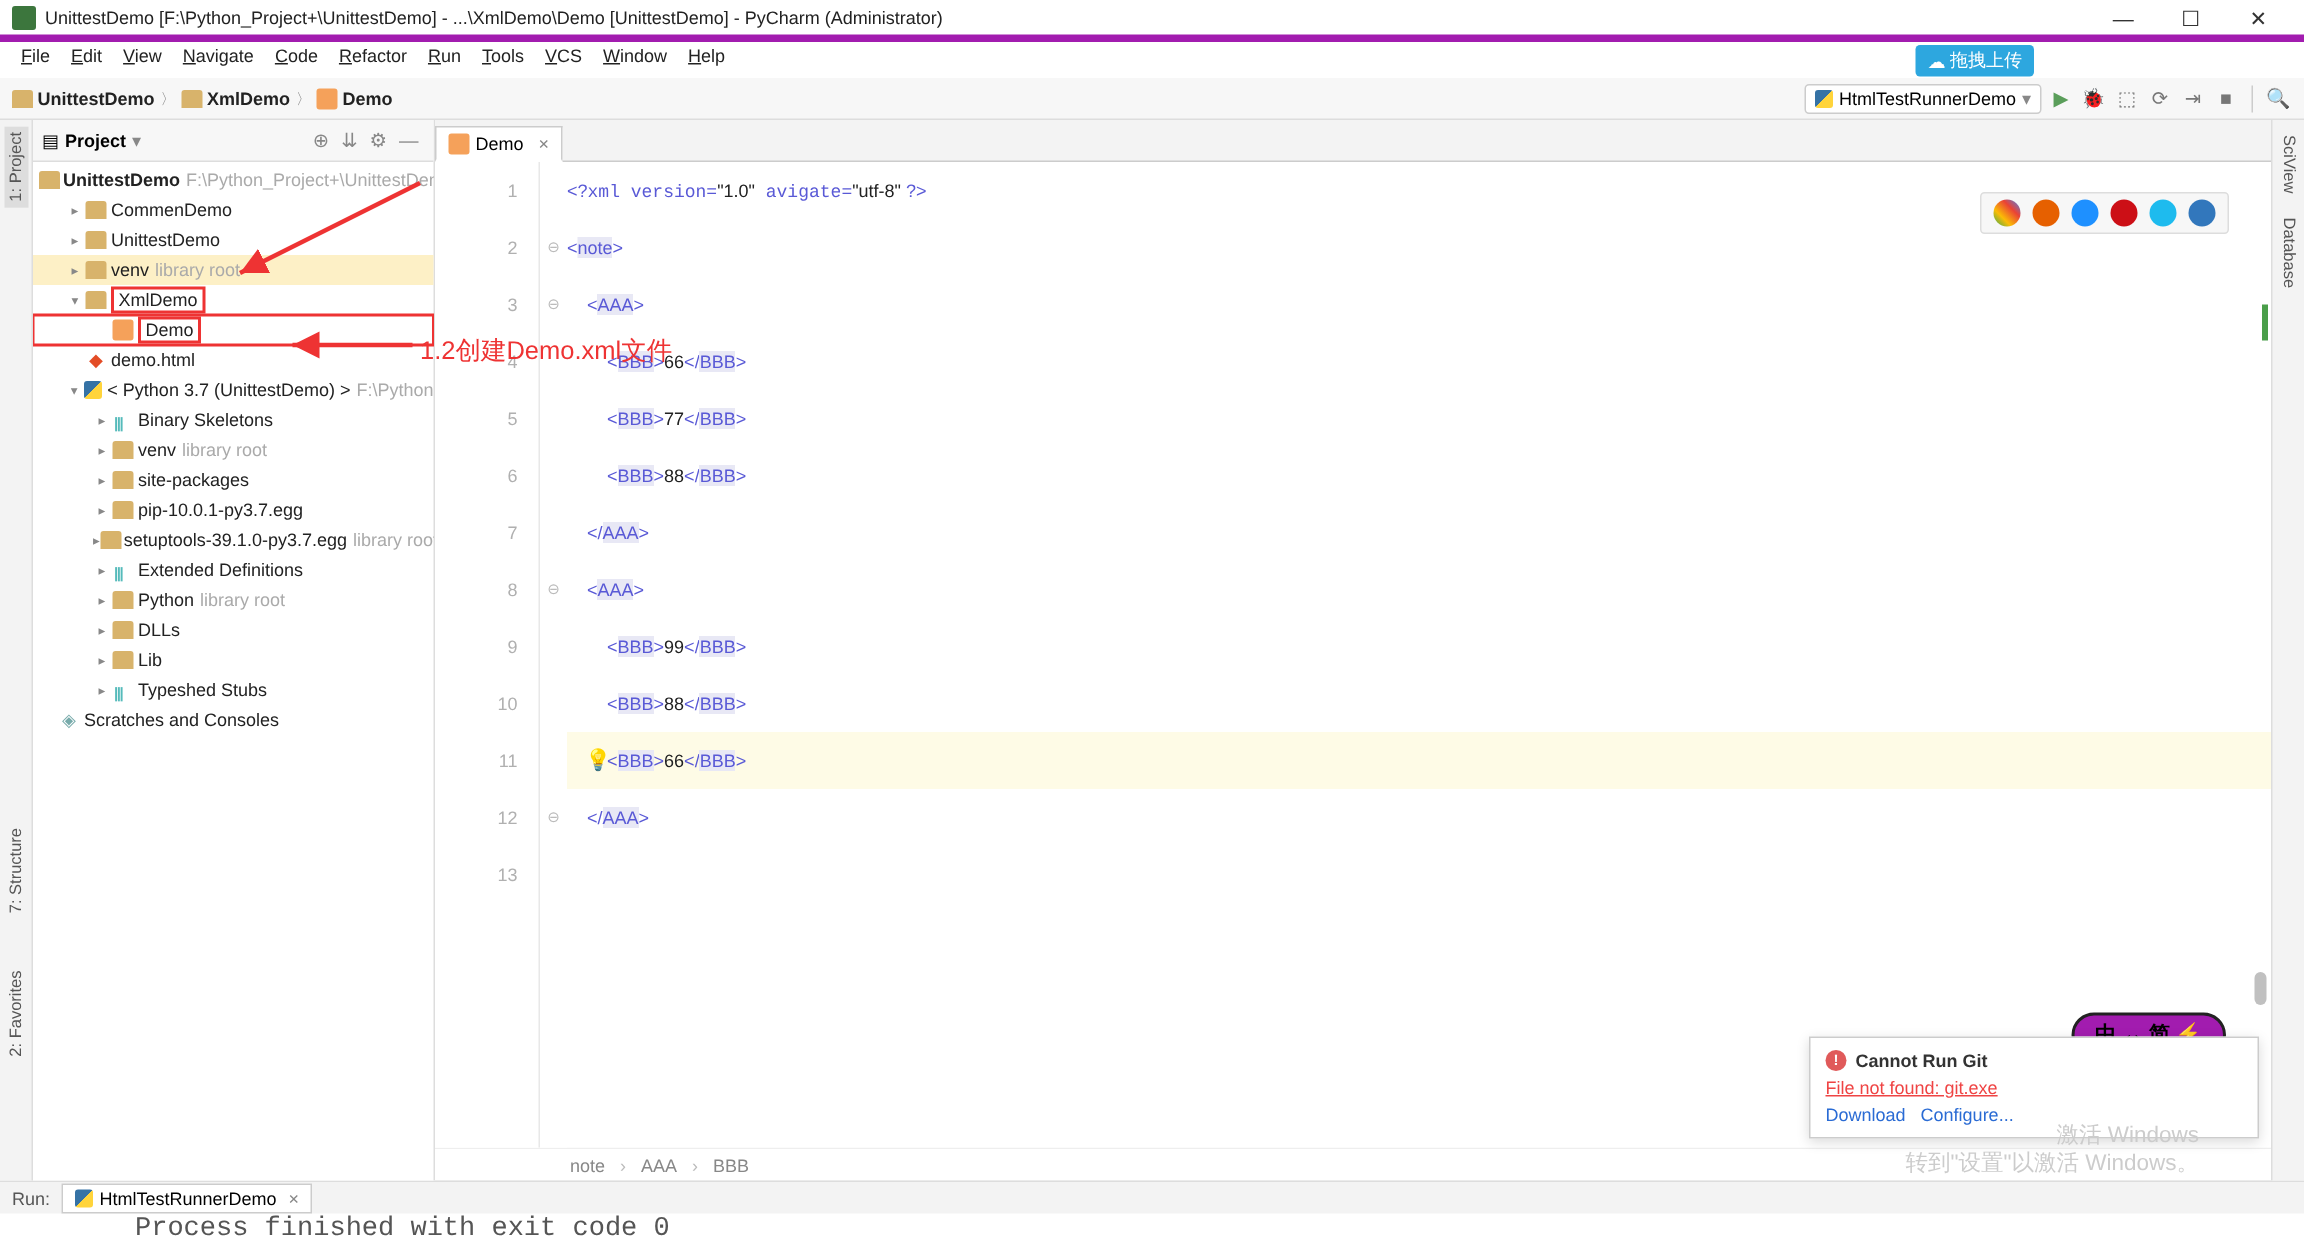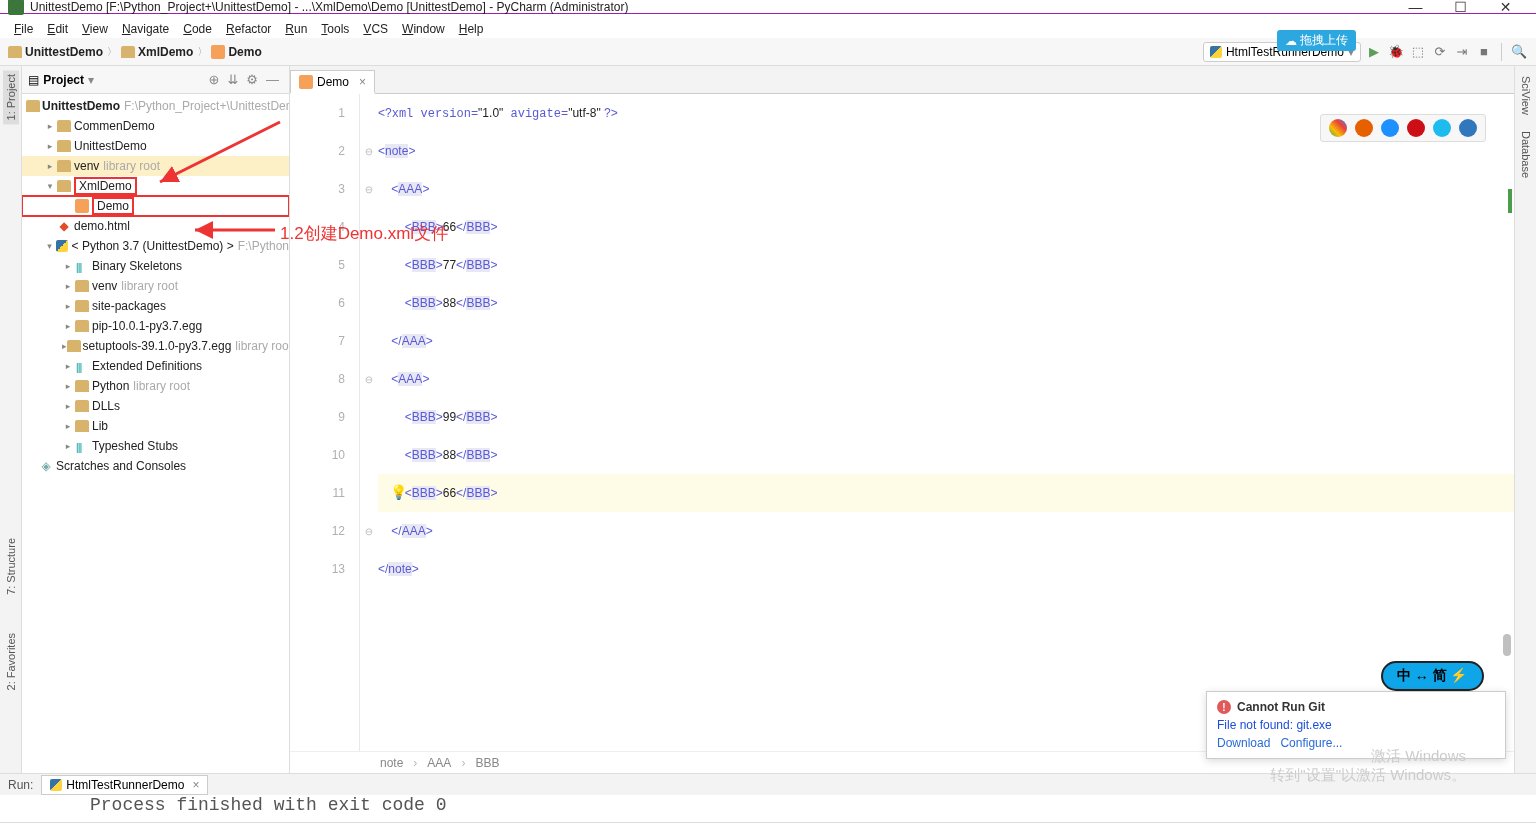--- a/index.html
+++ b/index.html
@@ -1,22 +1,22 @@
 <!DOCTYPE html>
 <html><head>
 <meta charset="utf-8">
 <style>
 * { margin:0; padding:0; box-sizing:border-box; font-family:"Segoe UI",Arial,sans-serif; font-size:12px; }
 body { width:1536px; height:831px; background:#fff; overflow:hidden; position:relative; }
-.titlebar { height:14px; background:#fff; display:flex; align-items:center; padding:0 8px; border-bottom:1px solid #a21caf; }
+.titlebar { height:28px; background:#fff; display:flex; align-items:center; padding:0 8px; border-bottom:5px solid #a21caf; }
 .titlebar-icon { width:16px; height:16px; background:#3c763d; border-radius:2px; margin-right:6px; }
 .titlebar-text { flex:1; font-size:12px; color:#222; }
 .win-btns { display:flex; }
 .win-btn { width:45px; height:28px; display:flex; align-items:center; justify-content:center; color:#333; font-size:14px; }
-.menubar { height:24px; display:flex; align-items:flex-end; padding:0 8px; gap:2px; }
+.menubar { height:24px; display:flex; align-items:flex-start; padding:0 8px; gap:2px; }
 .menubar span { padding:2px 6px; color:#222; }
 .menubar span u { text-decoration:underline; }
 .nav-row { height:28px; display:flex; align-items:center; background:#f7f7f7; border-bottom:1px solid #ddd; padding:0 8px; }
 .breadcrumb { display:flex; align-items:center; gap:4px; flex:1; }
 .breadcrumb .crumb { display:flex; align-items:center; gap:3px; font-weight:600; color:#222; }
 .folder-icon { width:14px; height:12px; background:#d8b36b; border-radius:2px 2px 0 0; display:inline-block; }
 .file-icon-xml { width:14px; height:14px; background:#f5a15a; border-radius:2px; display:inline-block; }
 .chev { color:#888; font-size:10px; }
 .nav-right { display:flex; align-items:center; gap:4px; }
 .upload-badge { display:flex; align-items:center; background:#2da7df; color:#fff; padding:2px 8px; border-radius:3px; position:absolute; right:180px; top:30px; font-size:11px; }
@@ -55,32 +55,32 @@
 .code-col{flex:1;font-size:22px;line-height:38px;}
 .code-col .row{height:38px;white-space:pre;}
 .code-col .row.cur{background:#fefbe6;}
 .t-pi{color:#5959d6;font-family:Liberation Mono, monospace;}
 .t-tag{color:#5959d6;background:#e8e8f5;}
 .t-txt{color:#222;}
 .t-ang{color:#5959d6;}
 .browser-icons{position:absolute;top:20px;right:28px;display:flex;gap:8px;background:#f7f7f7;border:1px solid #ddd;padding:4px 8px;border-radius:3px;}
 .bi{width:18px;height:18px;border-radius:50%;}
 .bulb{position:absolute;left:100px;top:calc(38px*10 + 10px);color:#daa520;font-size:14px;}
-.float-pill{position:absolute;right:30px;bottom:60px;border:2px solid #222;border-radius:18px;padding:4px 14px;font-size:14px;font-weight:700;background:#0ea5e9;}
+.float-pill{position:absolute;right:30px;bottom:60px;border:2px solid #222;border-radius:18px;padding:4px 14px;font-size:14px;font-weight:700;background:#a21caf;}
 .crumb-path{height:22px;padding-left:90px;display:flex;align-items:center;gap:10px;color:#888;border-top:1px solid #eee;font-size:12px;}
 .crumb-path .sep{color:#bbb;}
 .right-gutter{width:22px;background:#f3f3f3;border-left:1px solid #ddd;display:flex;flex-direction:column;align-items:center;gap:8px;padding-top:6px;}
 .run-panel{height:22px;display:flex;align-items:center;background:#f3f3f3;border-top:1px solid #ddd;padding:0 8px;}
 .run-panel .lbl{color:#555;}
 .run-tab{background:#fff;border:1px solid #ccc;padding:2px 8px;margin-left:8px;display:flex;align-items:center;gap:4px;}
 .run-output{height:28px;padding-left:90px;font-family:"Courier New",monospace;font-size:18px;color:#555;border-bottom:1px solid #ddd;}
 .notif{position:absolute;right:30px;bottom:72px;width:300px;background:#fff;border:1px solid #ccc;box-shadow:0 2px 8px rgba(0,0,0,0.15);padding:8px 10px;}
 .notif .hd{display:flex;align-items:center;gap:6px;font-weight:700;color:#333;}
 .notif .hd .err{width:14px;height:14px;border-radius:50%;background:#e05a5a;color:#fff;display:flex;align-items:center;justify-content:center;font-size:10px;}
-.notif .bd{color:#1d4ed8;margin-top:4px;}
+.notif .bd{color:#ef4444;margin-top:4px;text-decoration:underline;}
 .notif .lk{color:#2a6bd4;margin-top:4px;}
 .watermark{position:absolute;right:70px;bottom:46px;color:#ccc;font-size:15px;text-align:right;white-space:pre;}
 .annot{position:absolute;color:#e33;font-size:17px;font-weight:500;}
 .arrow-svg{position:absolute;pointer-events:none;}
 .green-sq{width:4px;height:24px;background:#4a9e4a;position:absolute;right:2px;top:95px;}
 .bar-blob{width:8px;height:22px;background:#c0c0c0;border-radius:4px;position:absolute;right:3px;}
 </style>
 </head>
 <body>
 
@@ -351,21 +351,20 @@
           <div class="row">    <span class="t-ang">&lt;</span><span class="t-tag">AAA</span><span class="t-ang">&gt;</span></div>
           <div class="row">        <span class="t-ang">&lt;</span><span class="t-tag">BBB</span><span class="t-ang">&gt;</span><span class="t-txt">66</span><span class="t-ang">&lt;/</span><span class="t-tag">BBB</span><span class="t-ang">&gt;</span></div>
           <div class="row">        <span class="t-ang">&lt;</span><span class="t-tag">BBB</span><span class="t-ang">&gt;</span><span class="t-txt">77</span><span class="t-ang">&lt;/</span><span class="t-tag">BBB</span><span class="t-ang">&gt;</span></div>
           <div class="row">        <span class="t-ang">&lt;</span><span class="t-tag">BBB</span><span class="t-ang">&gt;</span><span class="t-txt">88</span><span class="t-ang">&lt;/</span><span class="t-tag">BBB</span><span class="t-ang">&gt;</span></div>
           <div class="row">    <span class="t-ang">&lt;/</span><span class="t-tag">AAA</span><span class="t-ang">&gt;</span></div>
           <div class="row">    <span class="t-ang">&lt;</span><span class="t-tag">AAA</span><span class="t-ang">&gt;</span></div>
           <div class="row">        <span class="t-ang">&lt;</span><span class="t-tag">BBB</span><span class="t-ang">&gt;</span><span class="t-txt">99</span><span class="t-ang">&lt;/</span><span class="t-tag">BBB</span><span class="t-ang">&gt;</span></div>
           <div class="row">        <span class="t-ang">&lt;</span><span class="t-tag">BBB</span><span class="t-ang">&gt;</span><span class="t-txt">88</span><span class="t-ang">&lt;/</span><span class="t-tag">BBB</span><span class="t-ang">&gt;</span></div>
           <div class="row cur">        <span class="t-ang">&lt;</span><span class="t-tag">BBB</span><span class="t-ang">&gt;</span><span class="t-txt">66</span><span class="t-ang">&lt;/</span><span class="t-tag">BBB</span><span class="t-ang">&gt;</span></div>
           <div class="row">    <span class="t-ang">&lt;/</span><span class="t-tag">AAA</span><span class="t-ang">&gt;</span></div>
-          <div class="row"><span class="t-ang">&lt;/</span><span class="t-tag">note</span><span class="t-ang">&gt;</span></div>
         </div>
       <div class="browser-icons" id="browsers">
           <div class="bi" style="background: linear-gradient(45deg, rgb(52, 168, 83), rgb(251, 188, 5), rgb(234, 67, 53), rgb(66, 133, 244));"></div>
           <div class="bi" style="background: rgb(230, 96, 0);"></div>
           <div class="bi" style="background: rgb(30, 144, 255);"></div>
           <div class="bi" style="background: rgb(204, 15, 22);"></div>
           <div class="bi" style="background: rgb(30, 187, 238);"></div>
           <div class="bi" style="background: rgb(50, 119, 188);"></div>
         </div>
       <span class="bulb">💡</span>

